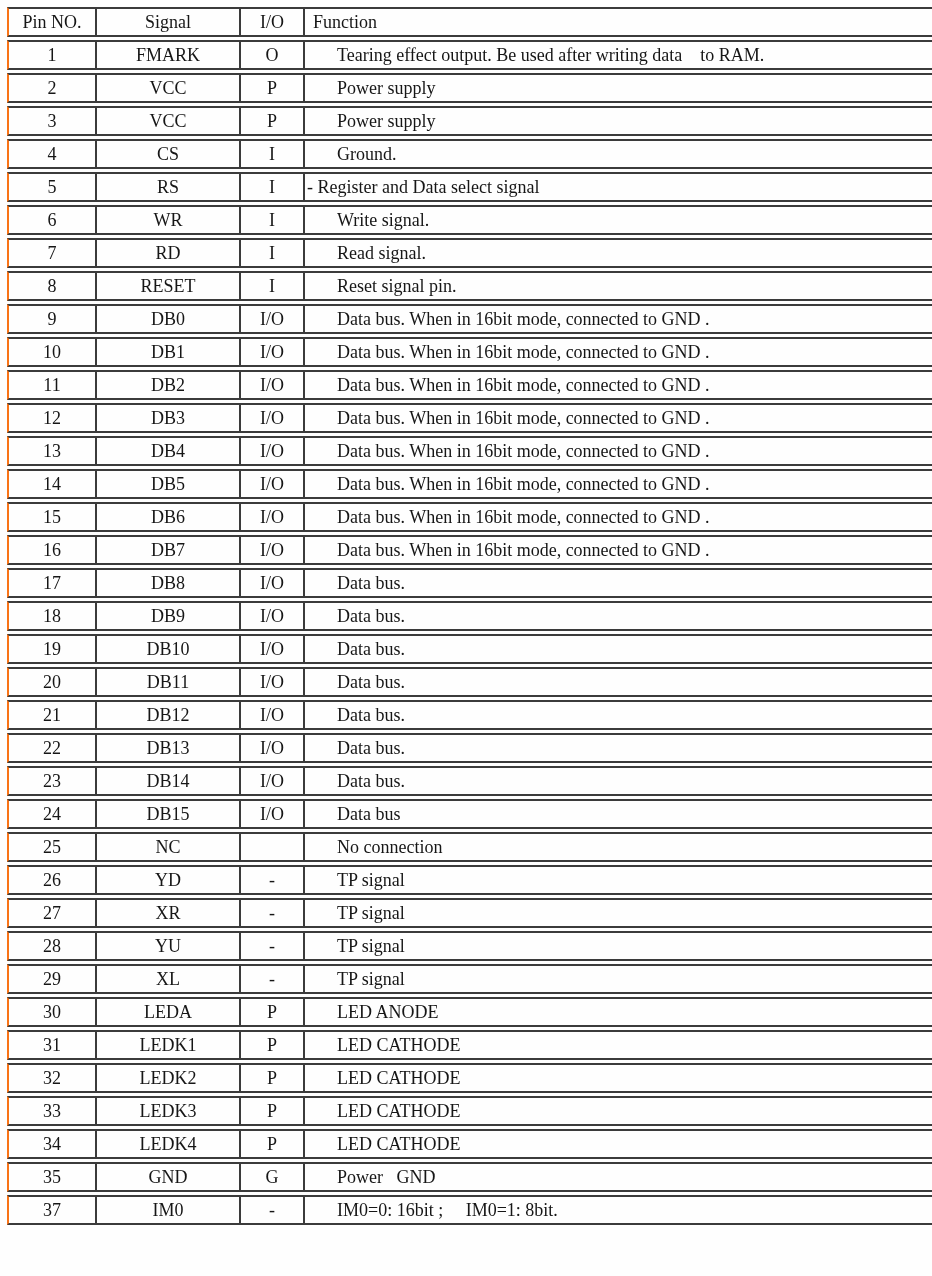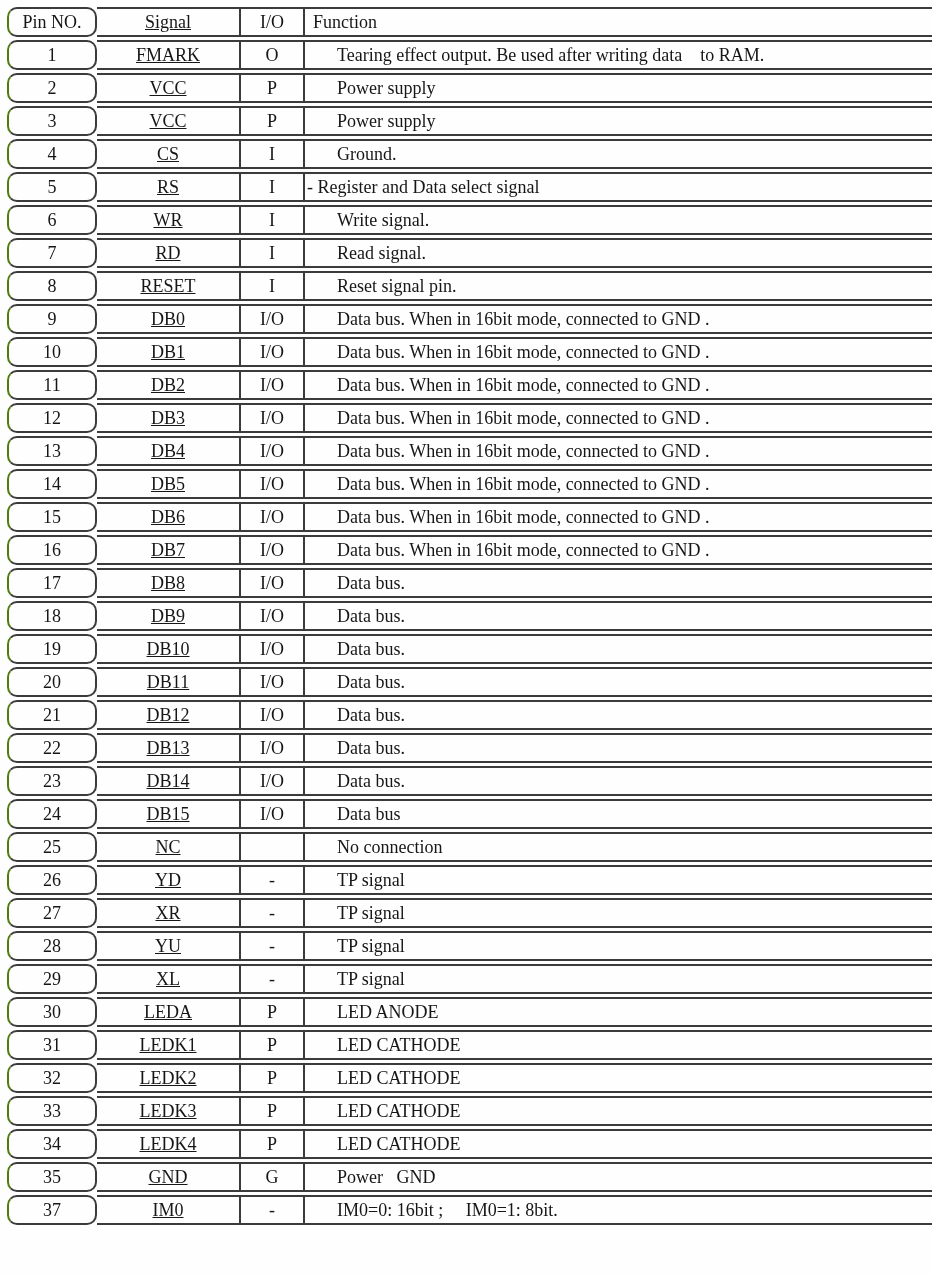--- a/index.html
+++ b/index.html
@@ -33,25 +33,24 @@
     border-right: 2px solid #3b3b3b;
     height: 30px;
     padding: 0;
     font-size: 18px;
     font-weight: normal;
     vertical-align: middle;
     overflow: hidden;
     white-space: pre;
   }
   th:first-child, td:first-child {
-    border-left: 2px solid #4d7c0f;
-    border-radius: 10px;
+    border-left: 2px solid #f97316;
   }
   .col-pin      { width: 90px;  text-align: center; }
-  .col-signal   { width: 144px; text-align: center; text-decoration: underline; }
+  .col-signal   { width: 144px; text-align: center; }
   .col-io       { width: 64px;  text-align: center; }
   .col-function { width: 632px; text-align: left; padding-left: 32px; }
   td.col-function.flush { padding-left: 2px; }
   th.col-function { text-align: left; padding-left: 8px; margin-top: 46px; }
 </style>
 </head>
 <body>
 
 <div class="page">
   <table class="pin-table">

